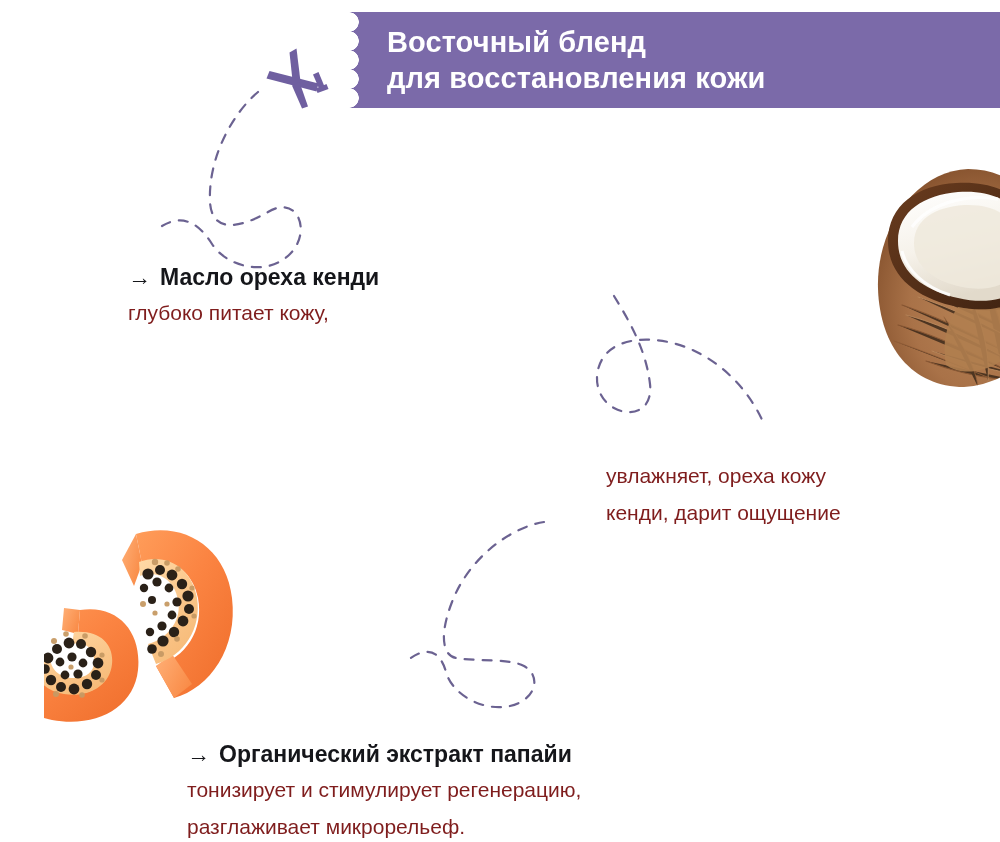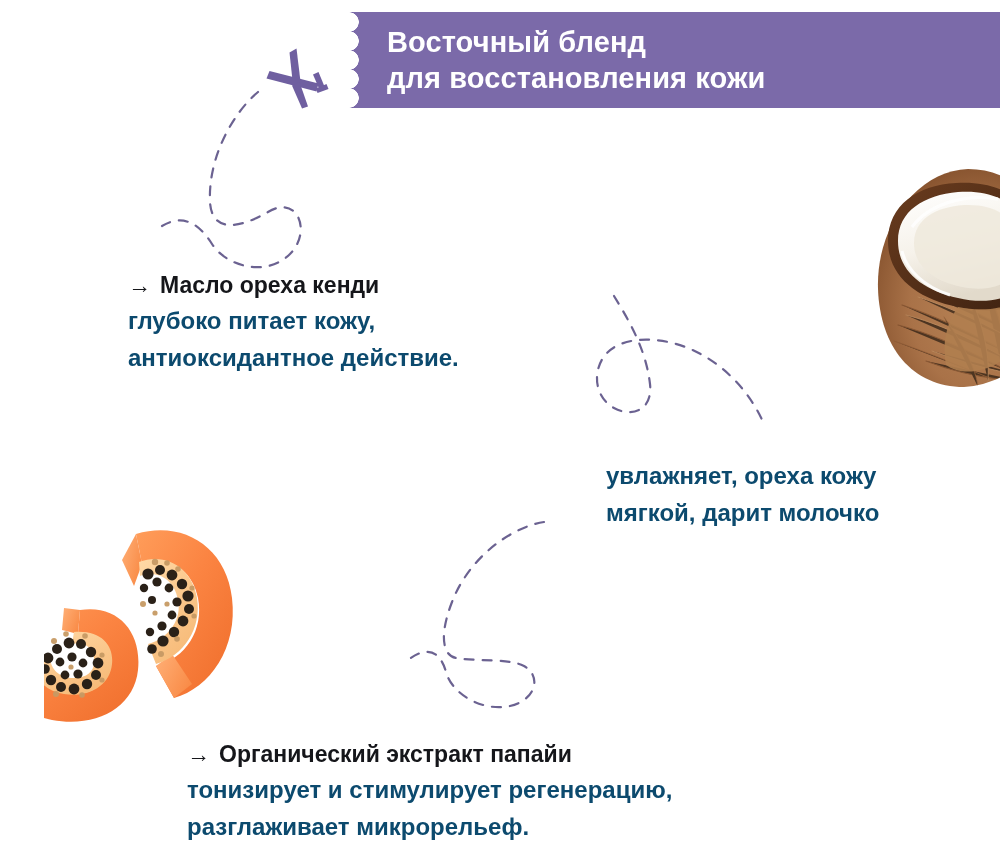--- a/index.html
+++ b/index.html
@@ -95,28 +95,28 @@
     font-weight: 700;
     line-height: 34px;
     white-space: nowrap;
     color: #15161a;
   }
   .feature-arrow {
     font-weight: 700;
     margin-right: 9px;
   }
   .feature-body {
-    font-size: 24px;
-    font-weight: 700;
+    font-size: 21px;
+    font-weight: 400;
     line-height: 37px;
-    color: #0c4a6e;
+    color: #7f1d1d;
   }
   .feature-body .ln { display: block; white-space: nowrap; }
 
-  #feature-candlenut { left: 84px;  top: 268px; }
+  #feature-candlenut { left: 84px;  top: 260px; }
   #feature-coconut   { left: 562px; top: 457px; }
   #feature-papaya    { left: 143px; top: 737px; }
 
   
   #coconut {
     position: absolute;
     left: 828px;
     top: 165px;
     width: 180px;
     height: 222px;
@@ -384,28 +384,27 @@
       </g>
     </svg>
   </div>
 
   <div class="feature" id="feature-candlenut">
     <div class="feature-title">
       <span class="feature-arrow">→</span><span>Масло ореха кенди</span>
     </div>
     <div class="feature-body">
       <span class="ln">глубоко питает кожу,</span>
-      <span class="ln">антиоксидантное действие.</span>
     </div>
   </div>
 
   <div class="feature" id="feature-coconut">
     <div class="feature-body">
       <span class="ln">увлажняет, ореха кожу</span>
-      <span class="ln">мягкой, дарит молочко</span>
+      <span class="ln">кенди, дарит ощущение</span>
     </div>
   </div>
 
   <div class="feature" id="feature-papaya">
     <div class="feature-title">
       <span class="feature-arrow">→</span><span>Органический экстракт папайи</span>
     </div>
     <div class="feature-body">
       <span class="ln">тонизирует и стимулирует регенерацию,</span>
       <span class="ln">разглаживает микрорельеф.</span>

